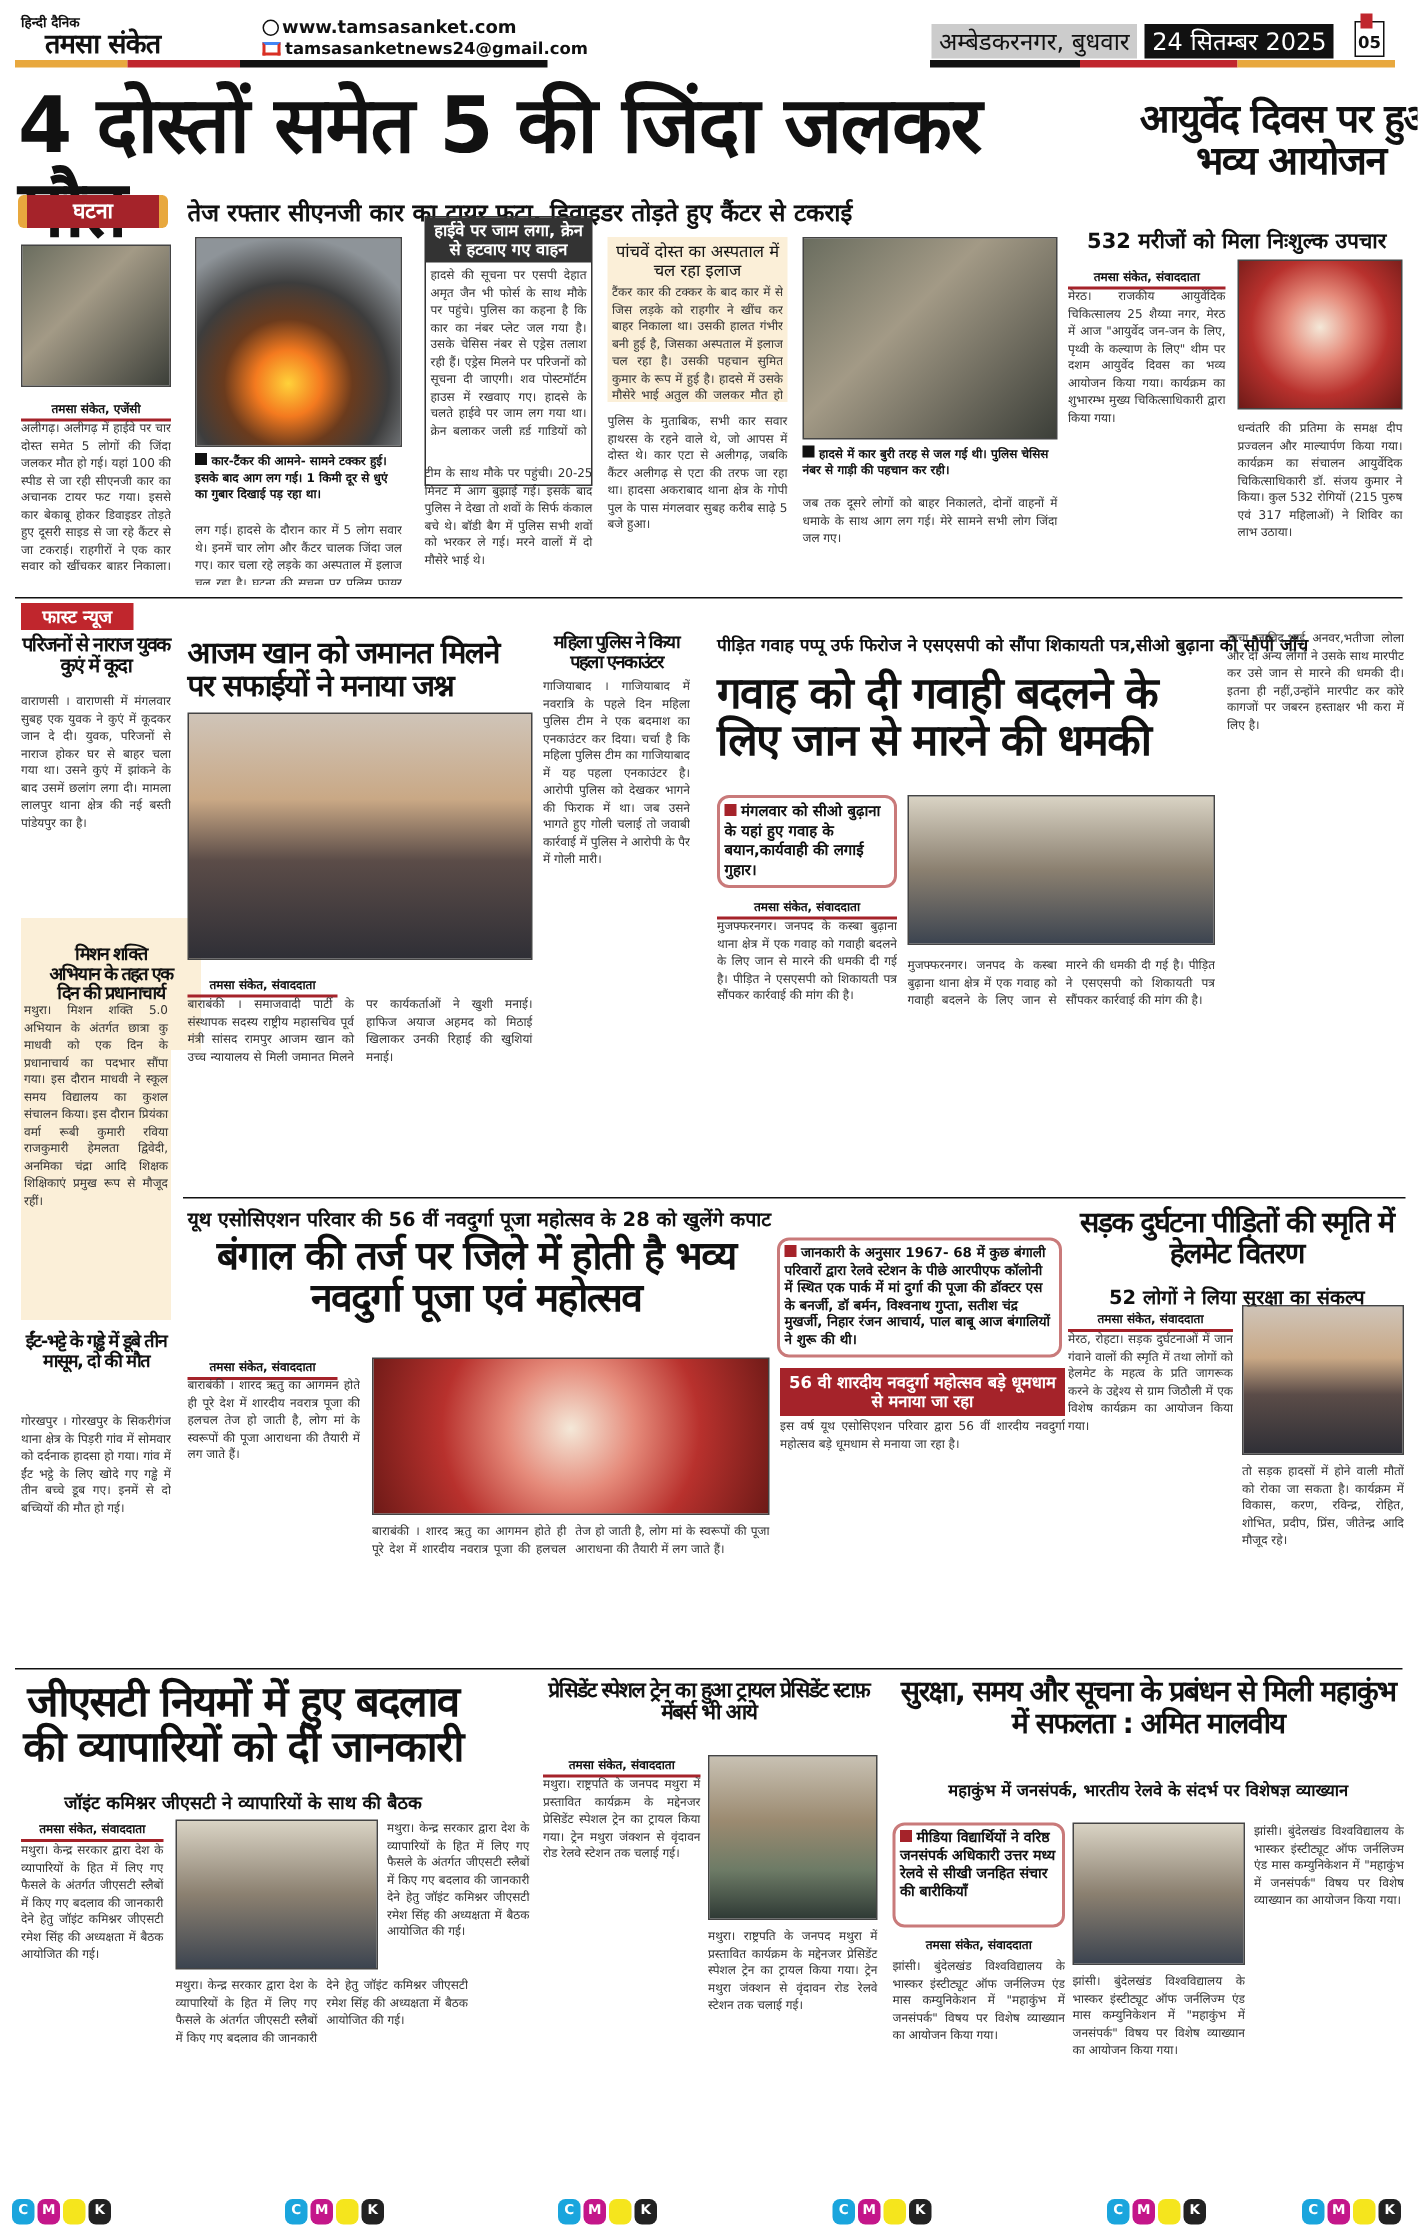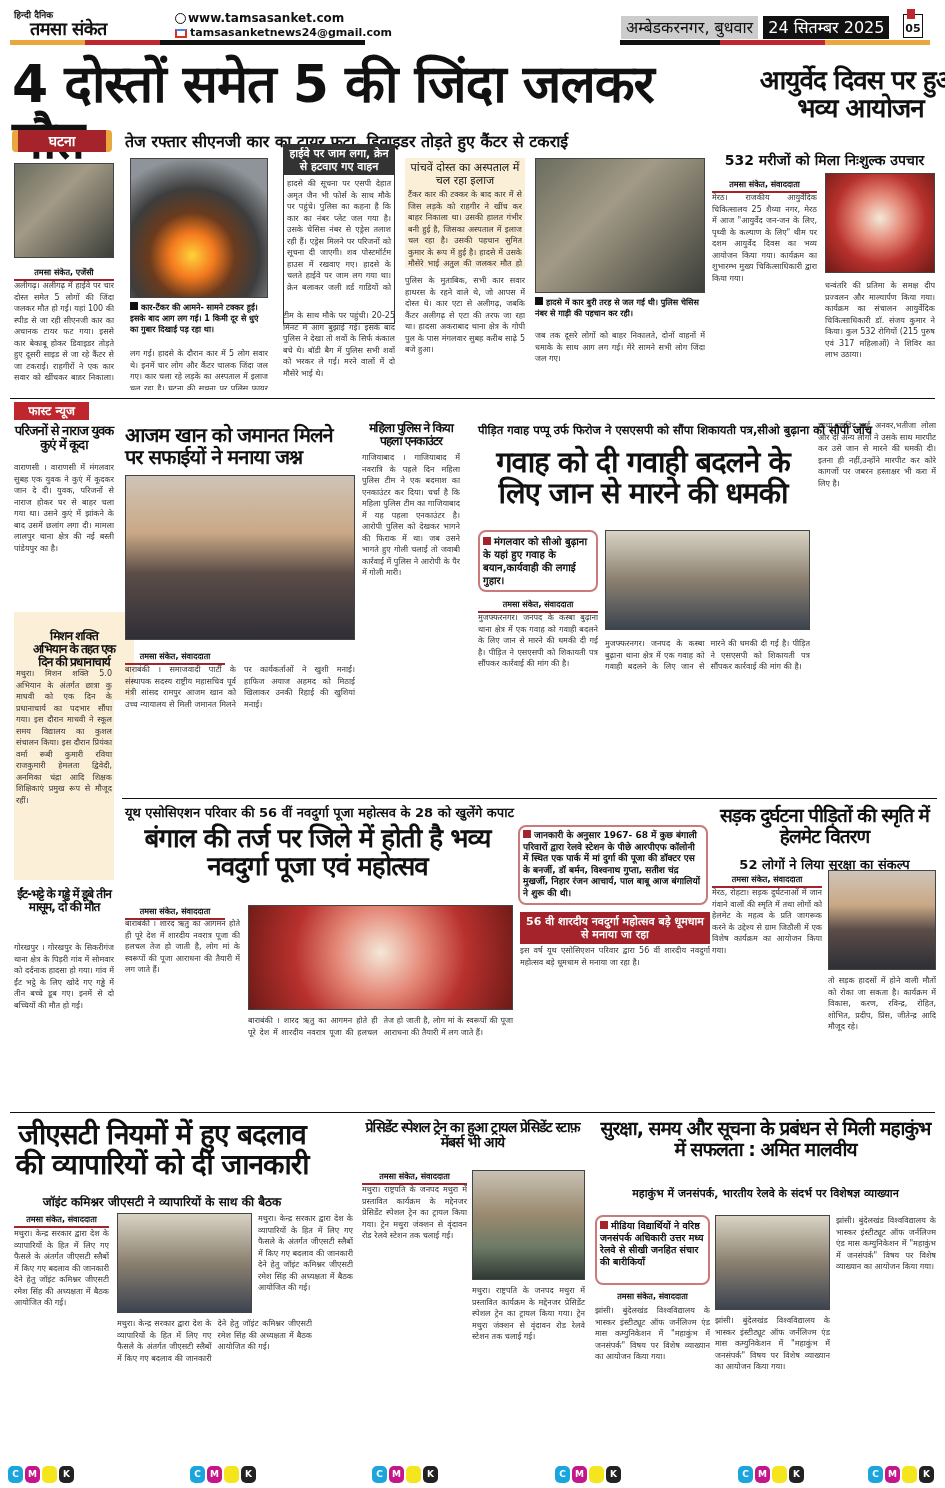--- a/index.html
+++ b/index.html
@@ -104,21 +104,21 @@
 
 <div class="abs h1" style="left:125px;top:425px;width:230px;font-size:20px;">आजम खान को जमानत मिलने पर सफाईयों ने मनाया जश्न</div>
 <div class="abs photo crowd" style="left:125px;top:475px;width:230px;height:165px"></div>
 <div class="abs byline" style="left:125px;top:650px;width:100px">तमसा संकेत, संवाददाता</div>
 <div class="abs text-col" style="left:125px;top:664px;width:230px;height:125px;column-count:2;column-gap:8px">बाराबंकी । समाजवादी पार्टी के संस्थापक सदस्य राष्ट्रीय महासचिव पूर्व मंत्री सांसद रामपुर आजम खान को उच्च न्यायालय से मिली जमानत मिलने पर कार्यकर्ताओं ने खुशी मनाई। हाफिज अयाज अहमद को मिठाई खिलाकर उनकी रिहाई की खुशियां मनाई।</div>
 
 <div class="abs h1" style="left:362px;top:422px;width:98px;font-size:12px;text-align:center">महिला पुलिस ने किया पहला एनकाउंटर</div>
 <div class="abs text-col" style="left:362px;top:452px;width:98px;height:340px">गाजियाबाद । गाजियाबाद में नवरात्रि के पहले दिन महिला पुलिस टीम ने एक बदमाश का एनकाउंटर कर दिया। चर्चा है कि महिला पुलिस टीम का गाजियाबाद में यह पहला एनकाउंटर है। आरोपी पुलिस को देखकर भागने की फिराक में था। जब उसने भागते हुए गोली चलाई तो जवाबी कार्रवाई में पुलिस ने आरोपी के पैर में गोली मारी।</div>
 
 <div class="abs kicker" style="left:478px;top:422px;width:460px;font-size:11.5px">पीड़ित गवाह पप्पू उर्फ फिरोज ने एसएसपी को सौंपा शिकायती पत्र,सीओ बुढ़ाना को सौपी जाँच</div>
-<div class="abs h1" style="left:478px;top:447px;width:330px;font-size:29px;text-align:center">गवाह को दी गवाही बदलने के लिए जान से मारने की धमकी</div>
+<div class="abs h1" style="left:478px;top:447px;width:330px;font-size:29px;">गवाह को दी गवाही बदलने के लिए जान से मारने की धमकी</div>
 <div class="abs box-pink" style="left:478px;top:530px;width:120px;height:62px;padding:3px;font-size:10px;line-height:13px;font-weight:bold"><span class="sq"></span><span>मंगलवार को सीओ बुढ़ाना के यहां हुए गवाह के बयान,कार्यवाही की लगाई गुहार।</span></div>
 <div class="abs byline" style="left:478px;top:598px;width:120px">तमसा संकेत, संवाददाता</div>
 <div class="abs text-col" style="left:478px;top:612px;width:120px;height:180px">मुजफ्फरनगर। जनपद के कस्बा बुढ़ाना थाना क्षेत्र में एक गवाह को गवाही बदलने के लिए जान से मारने की धमकी दी गई है। पीड़ित ने एसएसपी को शिकायती पत्र सौंपकर कार्रवाई की मांग की है।</div>
 <div class="abs photo office" style="left:605px;top:530px;width:205px;height:100px"></div>
 <div class="abs text-col" style="left:605px;top:638px;width:205px;height:155px;column-count:2;column-gap:6px">मुजफ्फरनगर। जनपद के कस्बा बुढ़ाना थाना क्षेत्र में एक गवाह को गवाही बदलने के लिए जान से मारने की धमकी दी गई है। पीड़ित ने एसएसपी को शिकायती पत्र सौंपकर कार्रवाई की मांग की है।</div>
 <div class="abs text-col" style="left:818px;top:420px;width:118px;height:375px">चाचा जाविद,भाई अनवर,भतीजा लोला और दो अन्य लोगों ने उसके साथ मारपीट कर उसे जान से मारने की धमकी दी। इतना ही नहीं,उन्होंने मारपीट कर कोरे कागजों पर जबरन हस्ताक्षर भी करा में लिए है।</div>
 
 <div class="abs rule" style="left:122px;top:798px;width:815px"></div>
 
 <div class="abs kicker" style="left:125px;top:803px;width:575px;font-size:13px">यूथ एसोसिएशन परिवार की 56 वीं नवदुर्गा पूजा महोत्सव के 28 को खुलेंगे कपाट</div>

